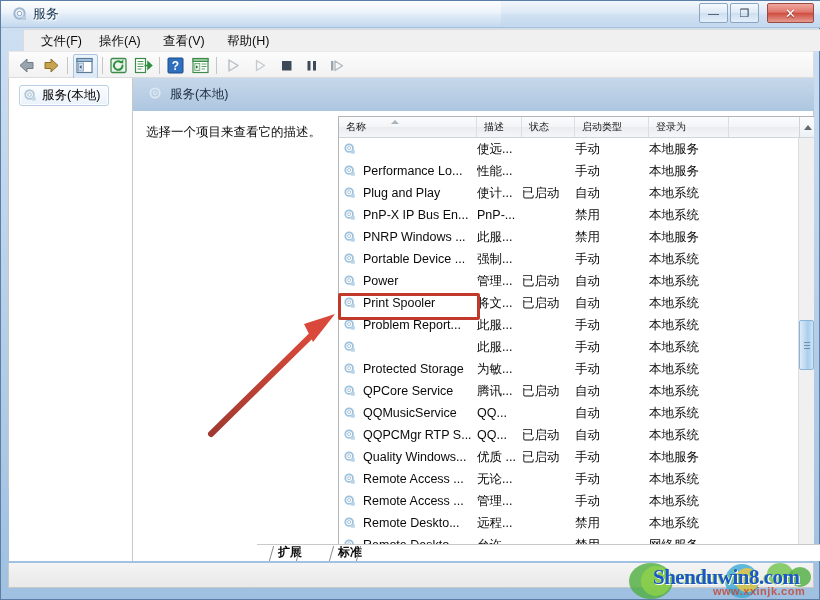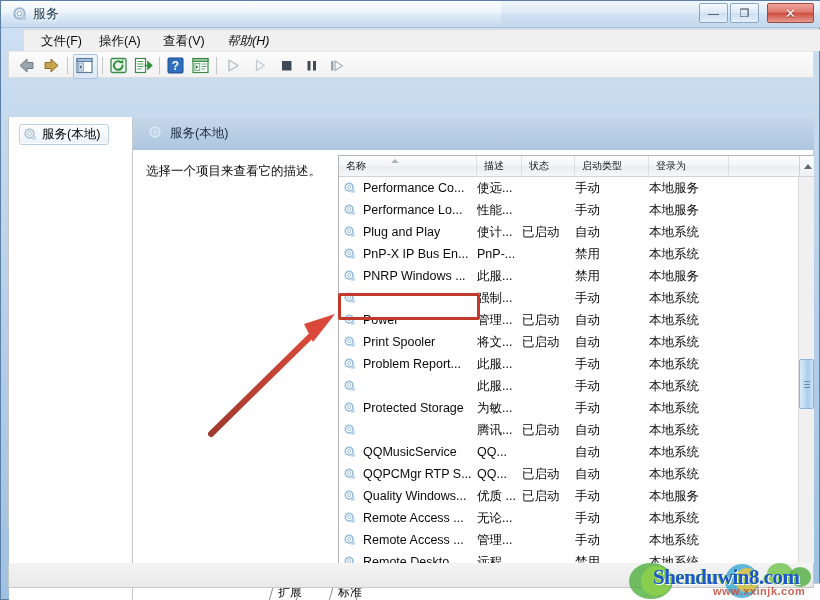--- a/index.html
+++ b/index.html
@@ -120,21 +120,20 @@
   }
 
   
   #content {
     position: absolute;
     left: 7px; top: 77px; width: 806px; height: 411px;
     background: #fff;
     border: 1px solid #c8c8c8;
     border-top: none;
     box-sizing: border-box;
-    margin-top: 39px;
   }
 
   
   #treepane {
     position: absolute; left: 0; top: 0;
     width: 124px; height: 483px;
     background: #fff;
     border-right: 1px solid #c8c8c8;
     box-sizing: border-box;
   }
@@ -293,22 +292,23 @@
     position: absolute; left: 124px; top: 466px;
     width: 681px; height: 17px;
     background: #fff;
     border-top: 1px solid #c9c9c9;
     box-sizing: border-box;
   }
   .tab {
     position: absolute; top: 1px; height: 15px;
     font-size: 12px; color: #0a0a0a;
     padding: 0 5px 0 7px;
-    display: flex; align-items: center;
+    display: flex; align-items: flex-end;
     white-space: nowrap;
+    font-weight: bold;
   }
   .tab::before, .tab::after {
     content: "";
     position: absolute; top: 0; bottom: 0;
     width: 8px;
     border-left: 1px solid #8a8a8a;
   }
   .tab::before { left: 0; transform: skewX(-16deg); }
   .tab::after { right: 0; transform: skewX(-16deg); }
 
@@ -395,21 +395,21 @@
     </div>
     <div class="wbtn" id="btn-close">
       <div class="wbtn-glyph">✕</div>
     </div>
   </div>
 
   <div id="menubar">
     <div class="menu-item" style="left:14px;">文件(F)</div>
     <div class="menu-item" style="left:72px;">操作(A)</div>
     <div class="menu-item" style="left:136px;">查看(V)</div>
-    <div class="menu-item" style="left:200px;font-style:italic;">帮助(H)</div>
+    <div class="menu-item" style="left:200px;">帮助(H)</div>
   </div>
 
   <div id="toolbar">
 
     <svg class="tb-btn" style="left:7px;" viewBox="0 0 21 21">
       <path d="M11 4 L4 10.5 L11 17 L11 13.5 L17 13.5 L17 7.5 L11 7.5 Z" fill="#9aa4ad" stroke="#6f7a84" stroke-width="1" stroke-linejoin="round"></path>
     </svg>
 
     <svg class="tb-btn" style="left:32px;" viewBox="0 0 21 21">
       <path d="M10 4 L17 10.5 L10 17 L10 13.5 L4 13.5 L4 7.5 L10 7.5 Z" fill="#c9a24c" stroke="#8d6f2f" stroke-width="1" stroke-linejoin="round"></path>
@@ -532,21 +532,20 @@
           </div>
         </div>
 
         <div id="rows">
             <div class="row">
               <svg class="gear" viewBox="0 0 16 16">
                 <circle cx="7" cy="7" r="4.4" fill="none" stroke="#9dc2dd" stroke-width="2"></circle>
                 <circle cx="7" cy="7" r="1.8" fill="#ffffff" stroke="#8fb4d2" stroke-width=".9"></circle>
                 <rect x="9.2" y="9.2" width="4.2" height="4.2" fill="#b9d4e8"></rect>
               </svg>
-              <div class="cell c-name">Performance Co...</div>
               <div class="cell c-desc">使远...</div>
               <div class="cell c-status"></div>
               <div class="cell c-start">手动</div>
               <div class="cell c-logon">本地服务</div>
             </div>
             <div class="row">
               <svg class="gear" viewBox="0 0 16 16">
                 <circle cx="7" cy="7" r="4.4" fill="none" stroke="#9dc2dd" stroke-width="2"></circle>
                 <circle cx="7" cy="7" r="1.8" fill="#ffffff" stroke="#8fb4d2" stroke-width=".9"></circle>
                 <rect x="9.2" y="9.2" width="4.2" height="4.2" fill="#b9d4e8"></rect>
@@ -592,20 +591,21 @@
               <div class="cell c-status"></div>
               <div class="cell c-start">禁用</div>
               <div class="cell c-logon">本地服务</div>
             </div>
             <div class="row">
               <svg class="gear" viewBox="0 0 16 16">
                 <circle cx="7" cy="7" r="4.4" fill="none" stroke="#9dc2dd" stroke-width="2"></circle>
                 <circle cx="7" cy="7" r="1.8" fill="#ffffff" stroke="#8fb4d2" stroke-width=".9"></circle>
                 <rect x="9.2" y="9.2" width="4.2" height="4.2" fill="#b9d4e8"></rect>
               </svg>
+              <div class="cell c-name">Portable Device ...</div>
               <div class="cell c-desc">强制...</div>
               <div class="cell c-status"></div>
               <div class="cell c-start">手动</div>
               <div class="cell c-logon">本地系统</div>
             </div>
             <div class="row">
               <svg class="gear" viewBox="0 0 16 16">
                 <circle cx="7" cy="7" r="4.4" fill="none" stroke="#9dc2dd" stroke-width="2"></circle>
                 <circle cx="7" cy="7" r="1.8" fill="#ffffff" stroke="#8fb4d2" stroke-width=".9"></circle>
                 <rect x="9.2" y="9.2" width="4.2" height="4.2" fill="#b9d4e8"></rect>
@@ -662,20 +662,21 @@
               <div class="cell c-status"></div>
               <div class="cell c-start">手动</div>
               <div class="cell c-logon">本地系统</div>
             </div>
             <div class="row">
               <svg class="gear" viewBox="0 0 16 16">
                 <circle cx="7" cy="7" r="4.4" fill="none" stroke="#9dc2dd" stroke-width="2"></circle>
                 <circle cx="7" cy="7" r="1.8" fill="#ffffff" stroke="#8fb4d2" stroke-width=".9"></circle>
                 <rect x="9.2" y="9.2" width="4.2" height="4.2" fill="#b9d4e8"></rect>
               </svg>
+              <div class="cell c-name">QPCore Service</div>
               <div class="cell c-desc">腾讯...</div>
               <div class="cell c-status">已启动</div>
               <div class="cell c-start">自动</div>
               <div class="cell c-logon">本地系统</div>
             </div>
             <div class="row">
               <svg class="gear" viewBox="0 0 16 16">
                 <circle cx="7" cy="7" r="4.4" fill="none" stroke="#9dc2dd" stroke-width="2"></circle>
                 <circle cx="7" cy="7" r="1.8" fill="#ffffff" stroke="#8fb4d2" stroke-width=".9"></circle>
                 <rect x="9.2" y="9.2" width="4.2" height="4.2" fill="#b9d4e8"></rect>

